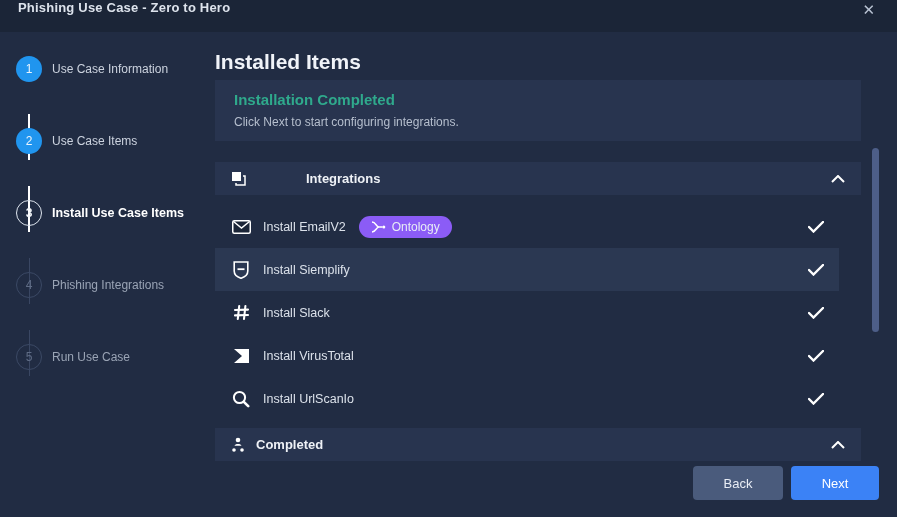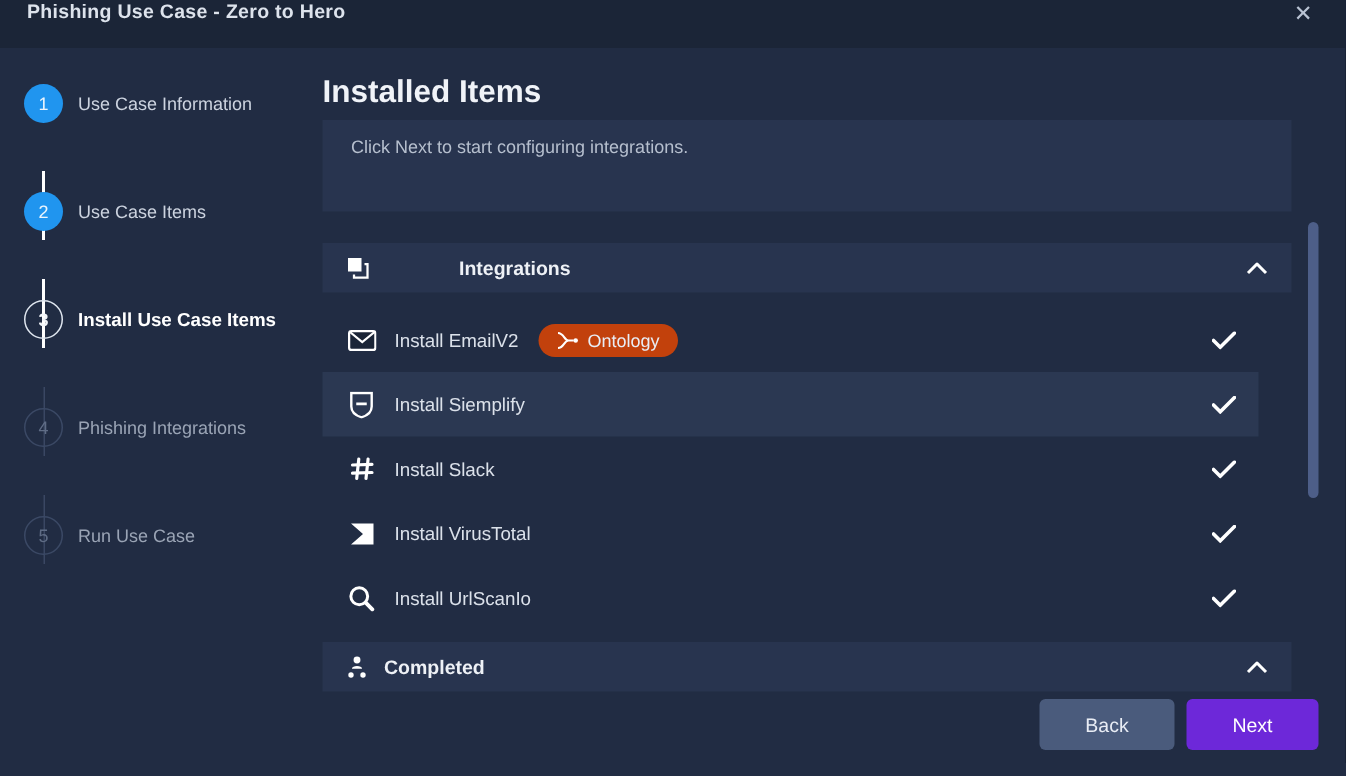--- a/index.html
+++ b/index.html
@@ -49,37 +49,37 @@
   .section-header .chev{display:flex;align-items:center;}
   .row{
     position:absolute;left:215px;width:624px;height:43px;
     display:flex;align-items:center;padding:0 15px 0 13px;box-sizing:border-box;
   }
   .row.highlighted{background:#2b3852;}
   .row .row-icon{width:26px;display:flex;align-items:center;justify-content:center;margin-right:9px;}
   .row .row-label{font-size:12.5px;color:#dbe1ea;}
   .badge{
     display:inline-flex;align-items:center;gap:6px;margin-left:13px;
-    background:#c2410c;border-radius:12px;padding:4px 12px;
+    background:#8b5cf6;border-radius:12px;padding:4px 12px;
     font-size:12px;color:#e8edf5;
   }
   .row .spacer{flex:1;}
   .row .check{display:flex;align-items:center;}
   .scroll-thumb{
     position:absolute;left:872px;top:148px;width:7px;height:184px;
     background:#4d5e88;border-radius:4px;cursor:pointer;
   }
   
   .btn{
     position:absolute;top:466px;height:34px;border:none;border-radius:4px;
     font-family:inherit;font-size:13px;cursor:pointer;
     display:flex;align-items:center;justify-content:center;
   }
   .btn-back{left:693px;width:90px;background:#4a5b7c;color:#e9edf5;}
-  .btn-next{left:791px;width:88px;background:#6d28d9;color:#ffffff;}
+  .btn-next{left:791px;width:88px;background:#3b82f6;color:#ffffff;}
 </style>
 </head>
 <body>
 
 <div class="dialog">
 
   <div class="titlebar">
     <span class="title">Phishing Use Case - Zero to Hero</span>
     <span class="close-btn">✕</span>
   </div>
@@ -108,20 +108,21 @@
     </div>
     <div class="step" style="top:312px;height:26px;width:212px;">
       <span class="step-circle pending">5</span>
       <span class="step-label pending">Run Use Case</span>
     </div>
   </div>
 
   <div class="main-heading">Installed Items</div>
 
   <div class="banner">
+    <div class="banner-title">Installation Completed</div>
     <div class="banner-sub">Click Next to start configuring integrations.</div>
   </div>
 
   <div class="section-header" style="top:162px;gap:48px;">
     <span class="sec-icon">
       <svg width="16" height="16" viewBox="0 0 16 16">
           <rect x="1" y="1" width="9" height="9" fill="#fff"></rect>
           <path d="M5 12 v2 h9 V5 h-2" fill="none" stroke="#fff" stroke-width="1.5"></path>
         </svg>
     </span>

